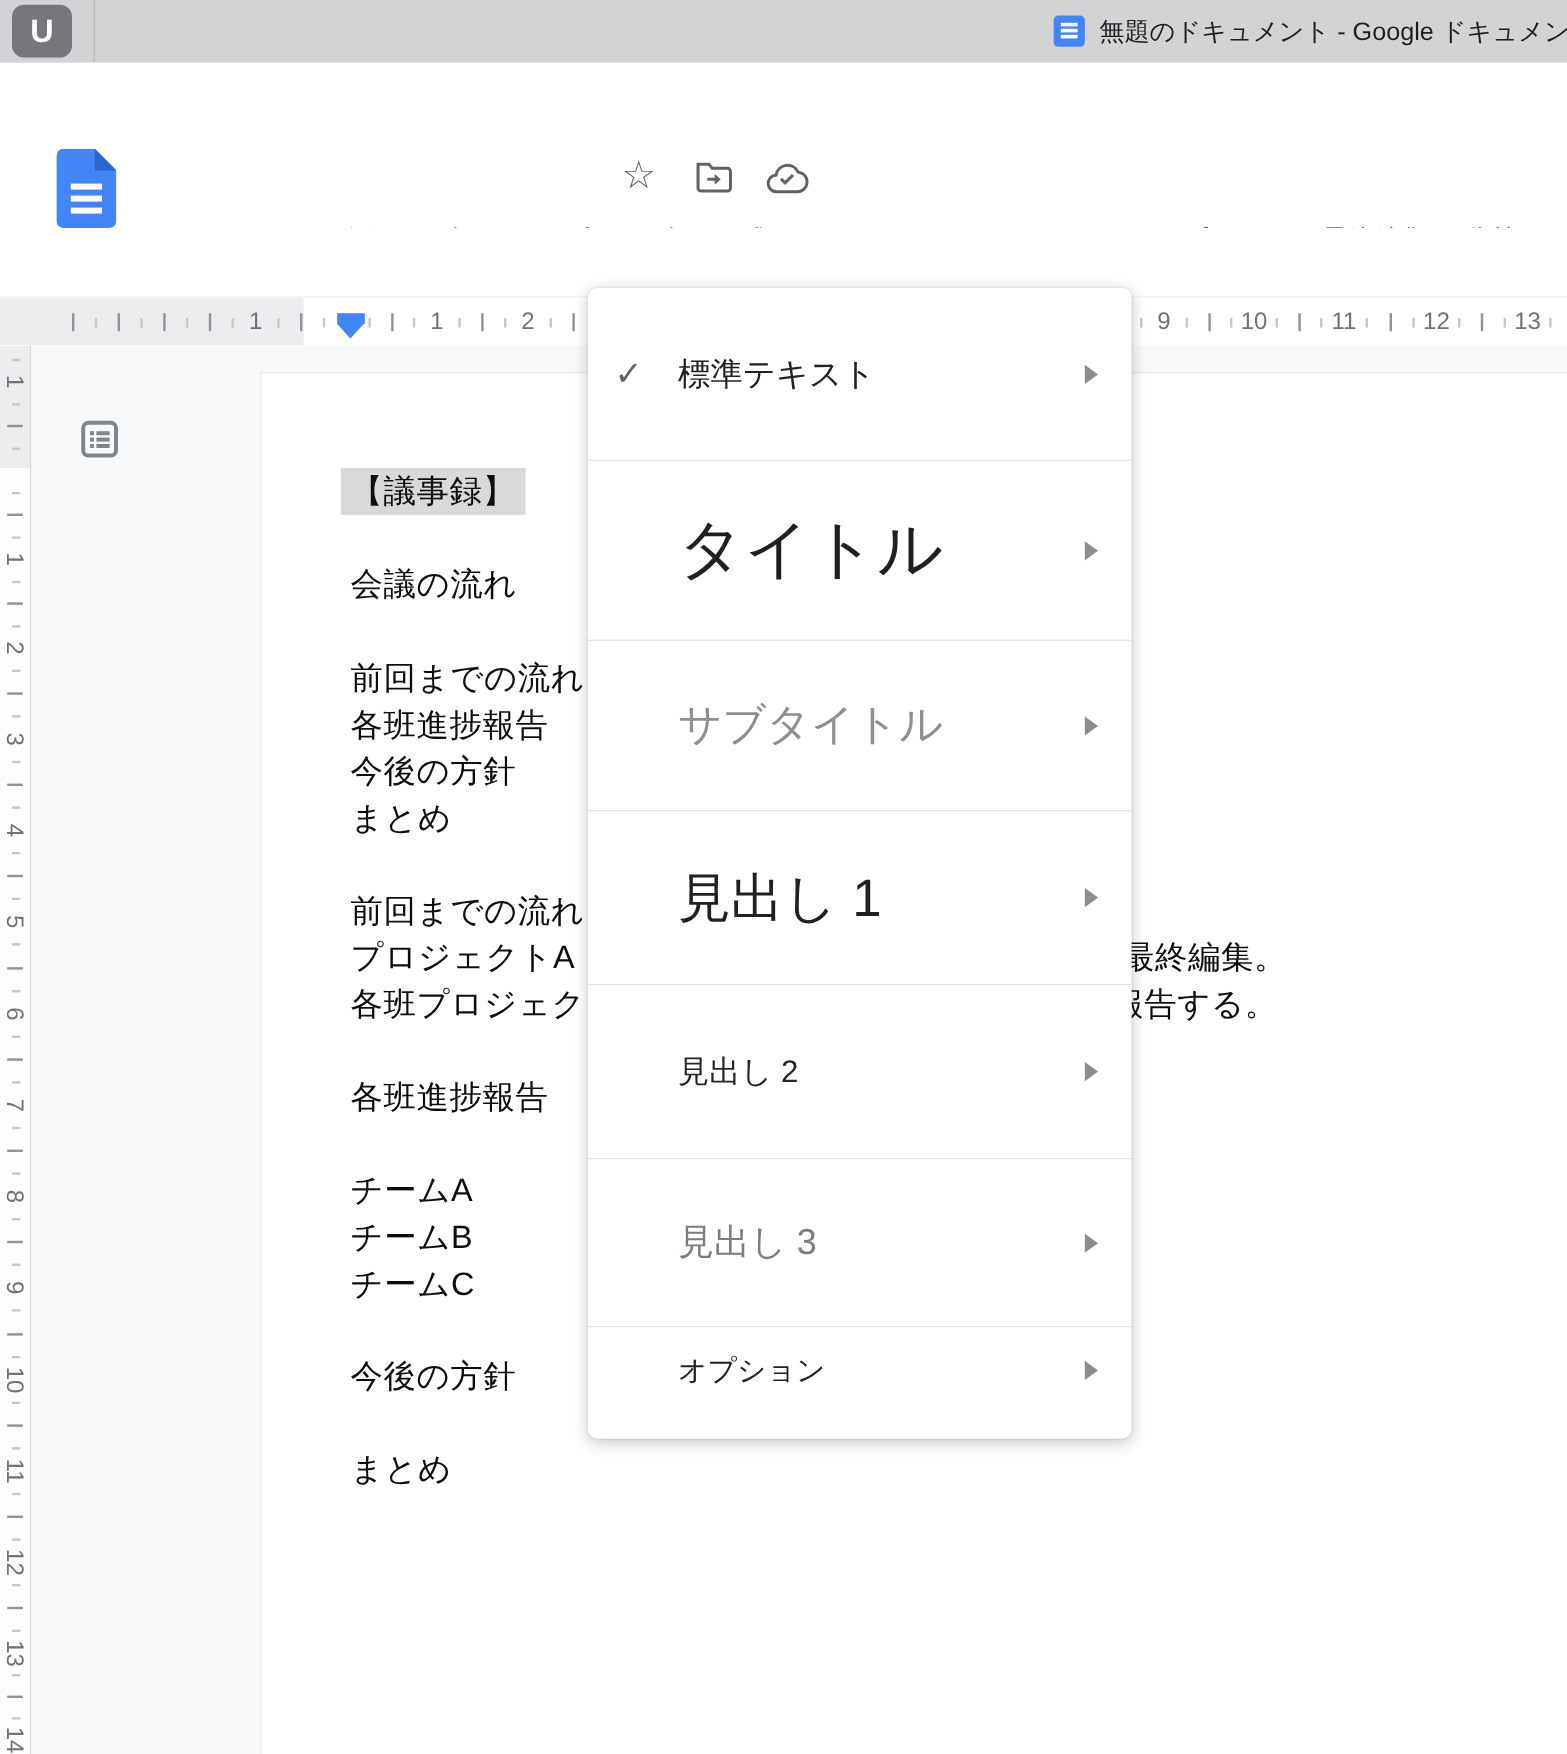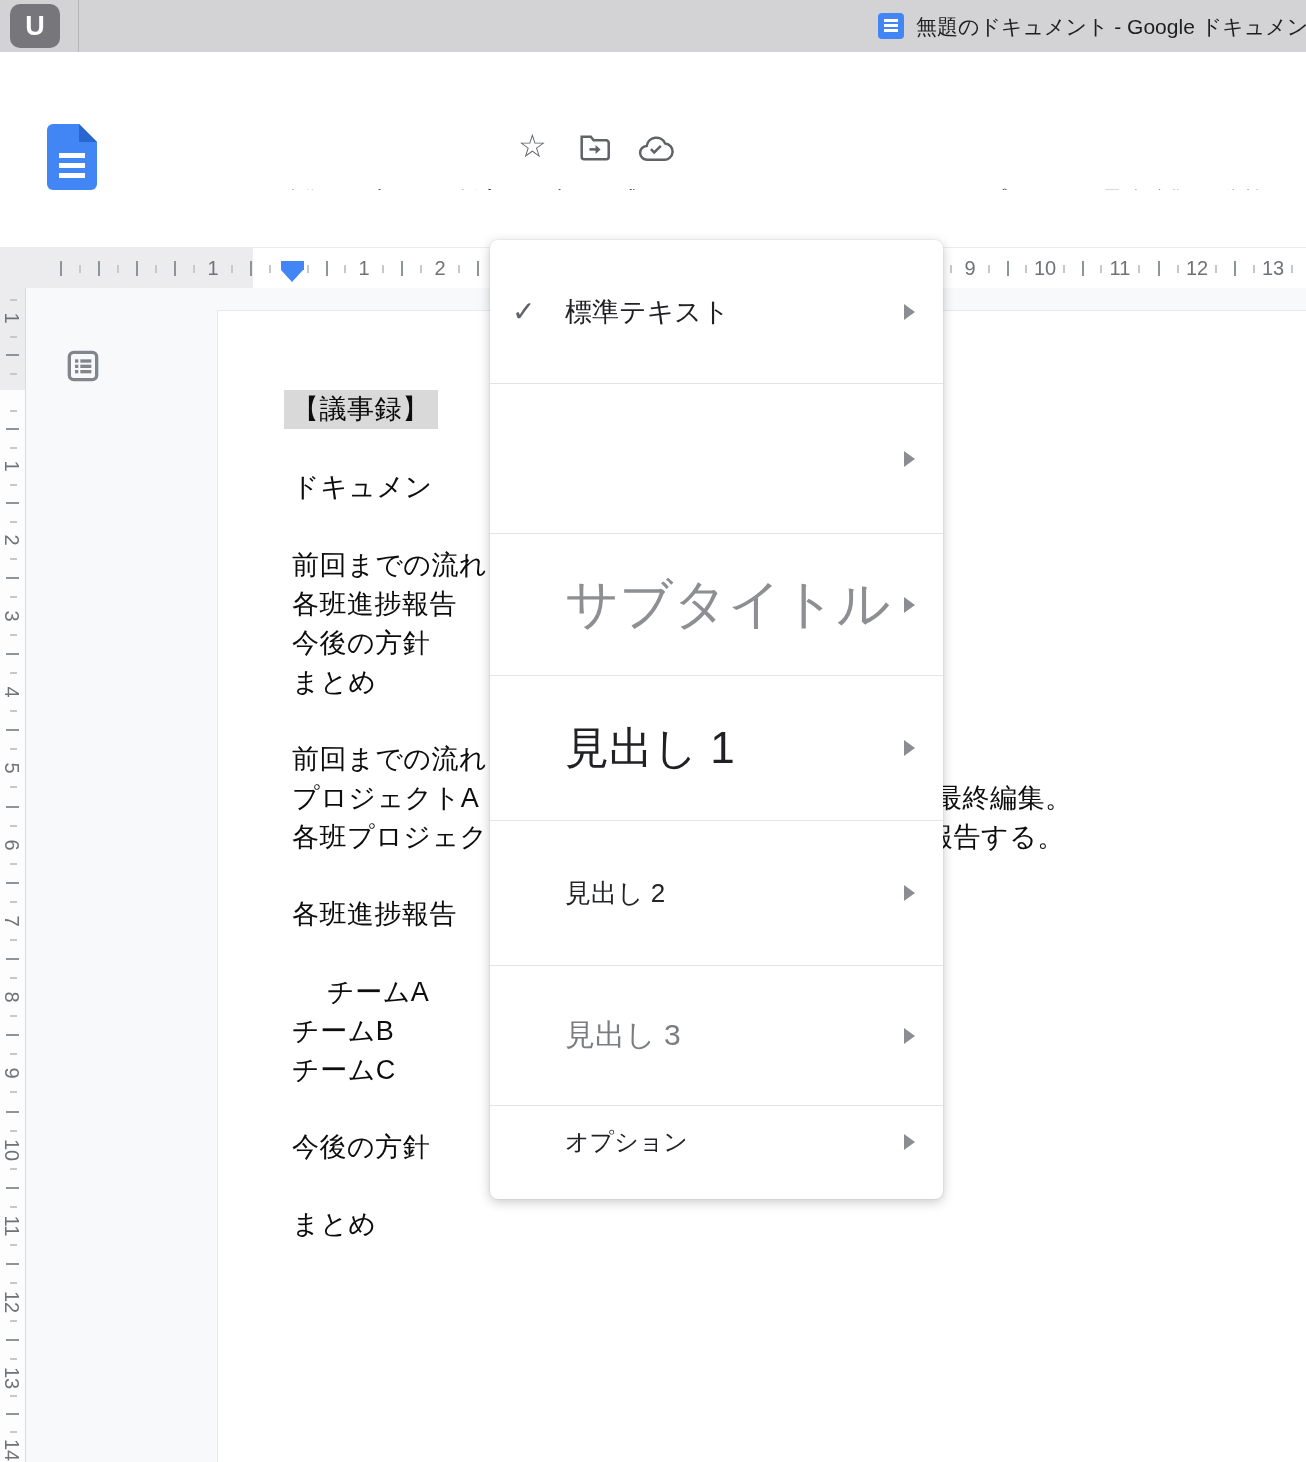--- a/index.html
+++ b/index.html
@@ -73,21 +73,21 @@
   .doc-frag{position:absolute;height:39px;line-height:39px;font-size:27px;color:#0d0d0d;letter-spacing:0.5px;white-space:nowrap;}
 
   
   .styles-menu{position:absolute;left:490px;top:240px;width:453px;height:959px;background:#fff;border-radius:8px;box-shadow:0 3px 12px rgba(0,0,0,0.22),0 0 2px rgba(0,0,0,0.12);z-index:50;overflow:hidden;}
   .sm-row{position:relative;display:flex;align-items:center;padding-left:75px;box-sizing:border-box;cursor:default;}
   .sm-row + .sm-row{border-top:1px solid #e3e3e3;}
   .sm-check{position:absolute;left:22px;font-size:28px;color:#5f6368;}
   .sm-arrow{position:absolute;right:28px;top:50%;margin-top:-8px;width:0;height:0;border-top:8px solid transparent;border-bottom:8px solid transparent;border-left:11px solid #8a8d91;}
   .smr-normal{height:143px;}   .sml-normal{font-size:27px;color:#202124;}
   .smr-title{height:150px;}    .sml-title{font-size:54px;color:#1f2023;}
-  .smr-subtitle{height:142px;} .sml-subtitle{font-size:53px;color:#8d8f92;text-align:right;}
+  .smr-subtitle{height:142px;} .sml-subtitle{font-size:36px;color:#8d8f92;text-align:right;}
   .smr-h1{height:145px;}       .sml-h1{font-size:44px;color:#202124;}
   .smr-h2{height:145px;}       .sml-h2{font-size:26px;color:#232528;}
   .smr-h3{height:140px;}       .sml-h3{font-size:30px;color:#7b7e81;}
   .smr-options{height:73px;}   .sml-options{font-size:24px;color:#202124;}
 </style>
 </head>
 <body>
 
 <div id="screen">
 
@@ -339,45 +339,46 @@
         <rect x="7.2" y="11.2" width="2" height="2" fill="#80868b"></rect>
           <rect x="10.4" y="11.2" width="6.6" height="2" fill="#80868b"></rect>
         <rect x="7.2" y="14.4" width="2" height="2" fill="#80868b"></rect>
           <rect x="10.4" y="14.4" width="6.6" height="2" fill="#80868b"></rect>
       </svg>
     </div>
   </div>
 
   <div class="doc-lines" id="doc-lines">
       <div class="doc-line hl" style="top: 390px;">【議事録】</div>
-      <div class="doc-line" style="top: 468px;">ドキュメン</div>
+      <div class="doc-line" style="top: 468px;">会議の流れ</div>
       <div class="doc-line" style="top: 546px;">前回までの流れ</div>
       <div class="doc-line" style="top: 585px;">各班進捗報告</div>
       <div class="doc-line" style="top: 624px;">今後の方針</div>
       <div class="doc-line" style="top: 663px;">まとめ</div>
       <div class="doc-line" style="top: 740px;">前回までの流れ</div>
       <div class="doc-line" style="top: 779px;">プロジェクトA</div>
       <div class="doc-line" style="top: 818px;">各班プロジェク</div>
       <div class="doc-line" style="top: 895px;">各班進捗報告</div>
-      <div class="doc-line" style="top: 973px; margin-left: 35px;">チームA</div>
+      <div class="doc-line" style="top: 973px;">チームA</div>
       <div class="doc-line" style="top: 1012px;">チームB</div>
       <div class="doc-line" style="top: 1051px;">チームC</div>
       <div class="doc-line" style="top: 1128px;">今後の方針</div>
       <div class="doc-line" style="top: 1205px;">まとめ</div>
       <div class="doc-frag" style="top: 779px; left: 935px;">最終編集。</div>
       <div class="doc-frag" style="top: 818px; left: 926px;">報告する。</div>
     </div>
 
   <div class="styles-menu" id="styles-menu">
       <div class="sm-row smr-normal">
         <span class="sm-check">✓</span>
         <span class="sml-normal">標準テキスト</span>
         <span class="sm-arrow"></span>
       </div>
       <div class="sm-row smr-title">
+        <span class="sml-title">タイトル</span>
         <span class="sm-arrow"></span>
       </div>
       <div class="sm-row smr-subtitle">
         <span class="sml-subtitle">サブタイトル</span>
         <span class="sm-arrow"></span>
       </div>
       <div class="sm-row smr-h1">
         <span class="sml-h1">見出し 1</span>
         <span class="sm-arrow"></span>
       </div>

